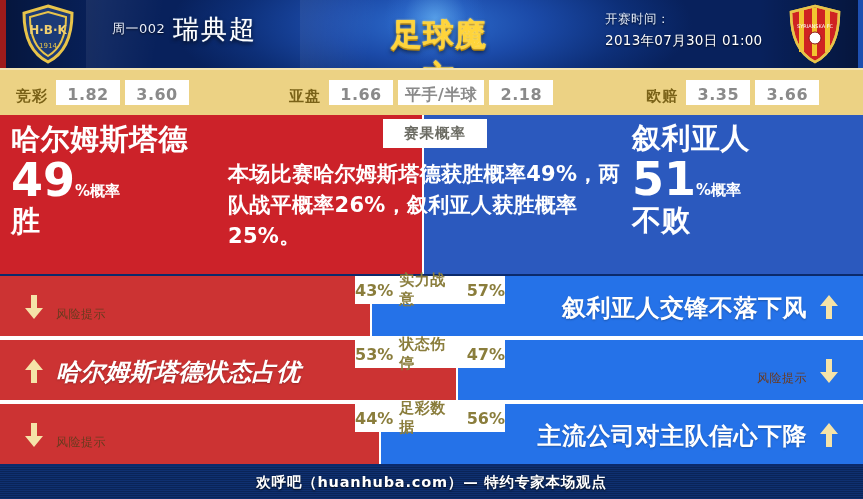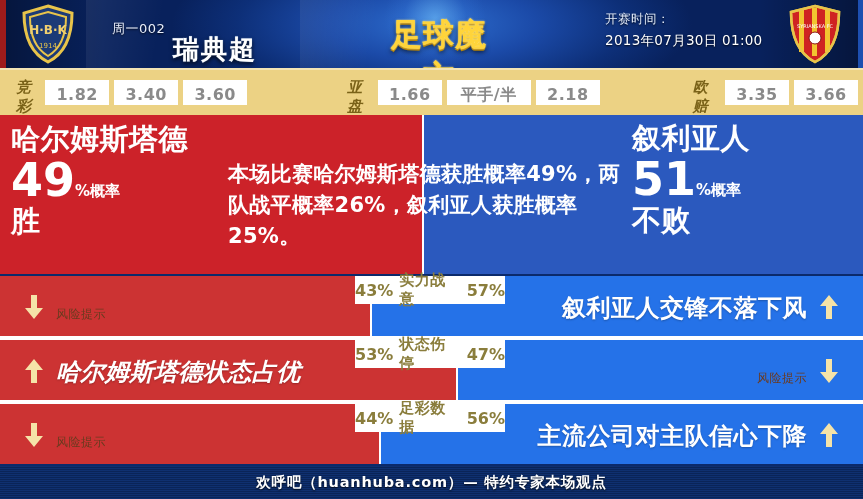--- a/index.html
+++ b/index.html
@@ -20,37 +20,37 @@
   .hdr-diag.a{left:86px;}
   .hdr-diag.b{left:300px;}
   .hdr-beam{position:absolute;left:355px;top:0;width:160px;height:68px;
     background:radial-gradient(circle 70px at 80px 18px, rgba(120,200,255,.55) 0%, rgba(60,130,230,.18) 45%, rgba(0,0,0,0) 72%);}
 
   .logo-left{position:absolute;left:18px;top:4px;width:60px;height:60px;}
   .logo-right{position:absolute;left:786px;top:4px;width:58px;height:60px;}
 
   .match-label{position:absolute;left:112px;top:20px;color:#e8eefc;font-size:13px;letter-spacing:.5px;
     text-shadow:0 1px 2px rgba(0,0,0,.8);}
-  .league-name{position:absolute;left:173px;top:12px;color:#ffffff;font-size:26px;font-weight:bold;
-    letter-spacing:2px;text-shadow:0 2px 4px rgba(0,0,0,.85),0 0 1px #9ec6ff;margin-top:20px;}
+  .league-name{position:absolute;left:173px;top:12px;color:#ffffff;font-size:26px;font-weight:normal;
+    letter-spacing:2px;text-shadow:0 2px 4px rgba(0,0,0,.85),0 0 1px #9ec6ff;}
 
   .brand{position:absolute;left:381px;top:13px;width:116px;height:42px;
     font-size:31px;font-weight:bold;letter-spacing:1px;color:#ffd43a;line-height:42px;text-align:center;
     text-shadow:0 0 2px #fff3a8,0 2px 0 #b07d00,0 3px 5px rgba(0,0,0,.75);}
 
   .kick-label{position:absolute;left:605px;top:11px;color:#e3ecfb;font-size:12.5px;letter-spacing:.5px;
     text-shadow:0 1px 2px rgba(0,0,0,.8);}
   .kick-time{position:absolute;left:605px;top:32px;color:#ffffff;font-size:13.5px;letter-spacing:.3px;
     text-shadow:0 1px 2px rgba(0,0,0,.8);}
 
   
   .odds{position:absolute;left:0;top:68px;width:863px;height:45px;background:#ecd284;
     border-top:2px solid #f3e4b4;display:flex;align-items:center;}
   .odds-group{display:flex;align-items:center;}
-  .odds-title{color:#7a6218;font-size:15px;font-weight:bold;margin:8px 8px 0 0;letter-spacing:1px;font-style:italic;}
+  .odds-title{color:#7a6218;font-size:15px;font-weight:bold;margin:8px 8px 0 0;letter-spacing:1px;}
   .odds-cell{background:#fff;color:#8a8a8a;font-size:16px;font-weight:bold;
     height:25px;line-height:30px;text-align:center;min-width:50px;padding:0 7px;margin-right:5px;
     letter-spacing:.5px;}
   .odds-cell.wide{min-width:70px;}
   .g1{margin-left:16px;}
   .g2{margin-left:95px;}
   .g3{margin-left:88px;}
 
   
   .main{position:absolute;left:0;top:115px;width:863px;height:159px;}
@@ -142,21 +142,20 @@
     <div class="league-name">瑞典超</div>
     <div class="brand">足球魔方</div>
     <div class="kick-label">开赛时间：</div>
     <div class="kick-time">2013年07月30日 01:00</div>
   </div>
 
   <div class="odds">
     <div class="odds-group g1">
       <span class="odds-title">竞彩</span>
       <span class="odds-cell">1.82</span>
-      <span class="odds-cell">3.40</span>
       <span class="odds-cell">3.60</span>
     </div>
     <div class="odds-group g2">
       <span class="odds-title">亚盘</span>
       <span class="odds-cell">1.66</span>
       <span class="odds-cell wide">平手/半球</span>
       <span class="odds-cell">2.18</span>
     </div>
     <div class="odds-group g3">
       <span class="odds-title">欧赔</span>
@@ -180,20 +179,21 @@
 
     <div class="team-right">
       <div class="tname">叙利亚人</div>
       <div>
         <span class="pct">51</span><span class="pctsuf">%概率</span>
       </div>
       <div class="res">不败</div>
     </div>
 
     <div class="summary">本场比赛哈尔姆斯塔德获胜概率49%，两队战平概率26%，叙利亚人获胜概率25%。</div>
+    <div class="main-tab">赛果概率</div>
   </div>
 
   <div class="row" style="top:276px;">
     <div class="bar-red" id="r0-red" style="width: 371px;"></div>
     <div class="bar-blue" id="r0-blue" style="width: 492px;"></div>
     <div class="split" id="r0-split" style="left: 370px;"></div>
 
     <svg class="arrow left" viewBox="0 0 24 26">
       <path d="M9 1 h6 v13 h6 L12 25 L3 14 h6 z" fill="#f5e3a8"></path>
     </svg>

